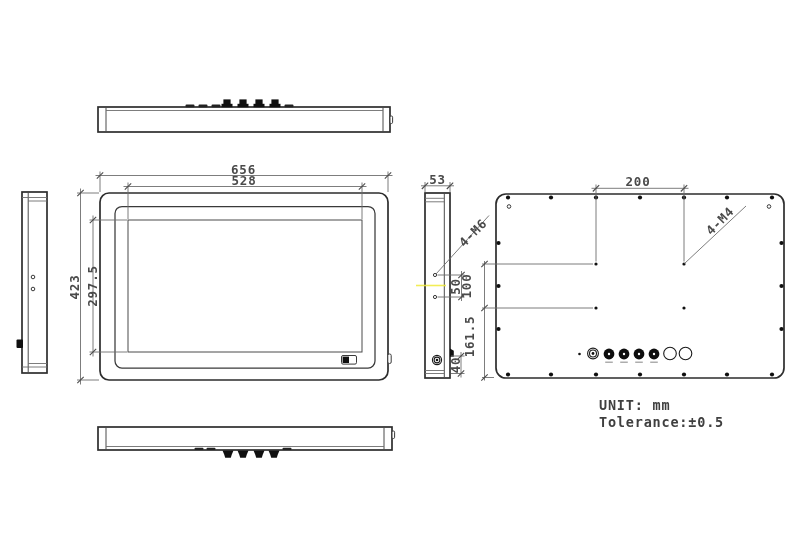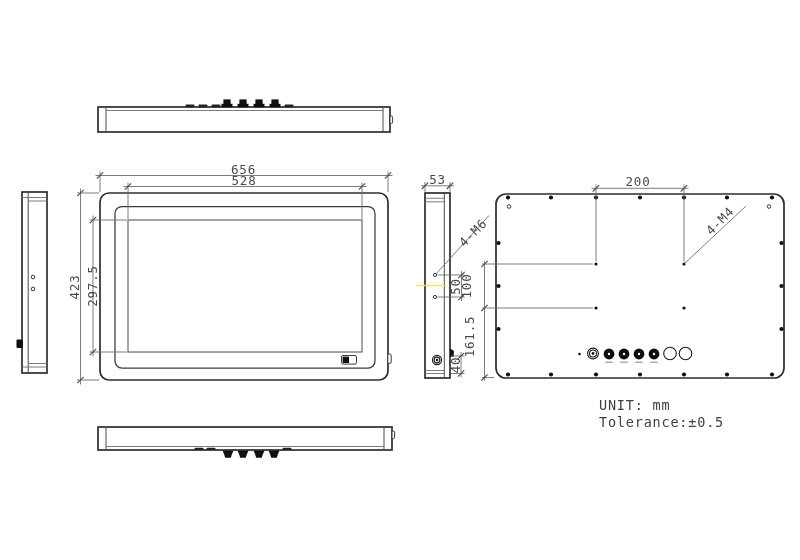--- a/index.html
+++ b/index.html
@@ -1,17 +1,17 @@
 <!DOCTYPE html>
 <html><head>
 <meta charset="utf-8">
 <style>
   html,body{margin:0;padding:0;background:#ffffff;}
   .canvas{position:relative;width:800px;height:560px;background:#ffffff;overflow:hidden;
-          font-family:"DejaVu Sans Mono", monospace;}
+          font-family:"DejaVu Sans Mono", monospace;font-weight:bold;}
   svg{position:absolute;left:0;top:0;}
   .outline{fill:#ffffff;stroke:#2d2d2d;stroke-width:1.7;}
   .outline2{fill:none;stroke:#3a3a3a;stroke-width:1.25;}
   .thin{fill:none;stroke:#4a4a4a;stroke-width:1;}
   .dim{stroke:#6e6e6e;stroke-width:0.9;fill:none;}
   .blk{fill:#101010;stroke:none;}
   .hole{fill:#ffffff;stroke:#3a3a3a;stroke-width:1;}
   .dimtext{font-family:"DejaVu Sans Mono", monospace;font-size:12.5px;fill:#4a4a4a;letter-spacing:0.8px;}
   .notetext{font-family:"DejaVu Sans Mono", monospace;font-size:13.5px;fill:#3f3f3f;letter-spacing:0.8px;}
 </style>

